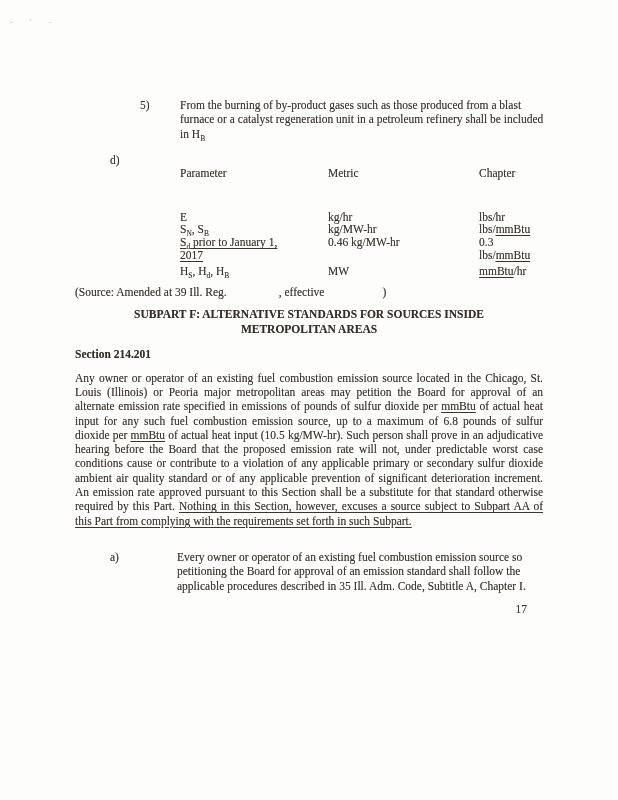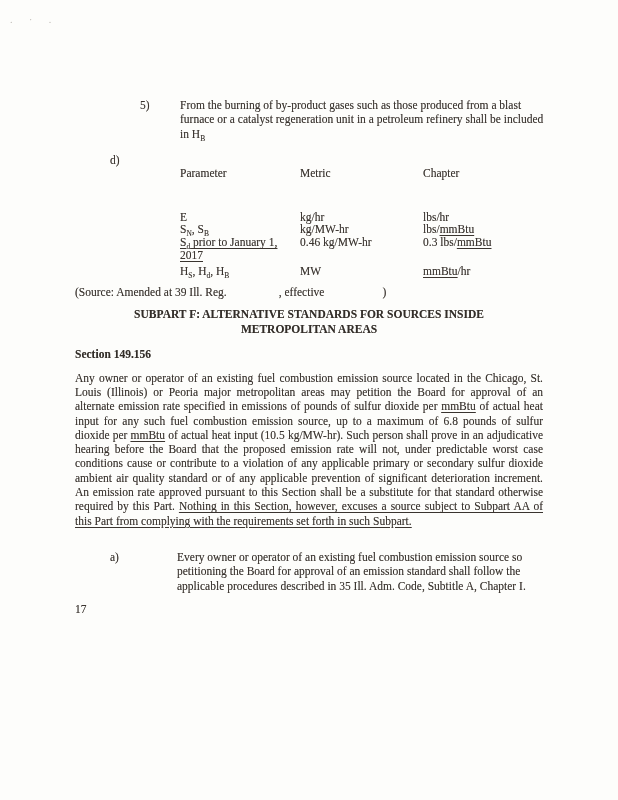--- a/index.html
+++ b/index.html
@@ -15,21 +15,21 @@
 
   .list-item { position:relative; }
   .li-label { position:absolute; top:0; }
   .item5 .li-label { left:65px; }
   .item5 .li-text { margin-left:105px; width:368px; }
   .itemd { margin-top:12px; }
   .itemd .li-label { left:35px; }
   .itemd .li-text { margin-left:70px; width:415px; }
 
   .units-table { margin-left:105px; margin-top:26px; }
-  .thead, .trow { display:grid; grid-template-columns:120px 123px 1fr; line-height:12.7px; }
+  .thead, .trow { display:grid; grid-template-columns:120px 123px 1fr; line-height:12.7px;gap:28px; }
   .units-table .rows { margin-top:31px; }
   .tcell.param { width:106px; }
   .trow-last { margin-top:4px; }
 
   sub { font-size:7.5px; line-height:0; }
   .u { text-decoration:underline; text-underline-offset:1.5px; }
 
   .source-line { margin-top:7px; white-space:nowrap; }
   .gap1 { display:inline-block; width:52px; }
   .gap2 { display:inline-block; width:58px; }
@@ -37,21 +37,21 @@
   .subpart-heading { margin-top:8px; text-align:center; font-weight:bold; line-height:15px; color:#332e29; }
   .section-line { margin-top:10px; font-weight:bold; display:flex; color:#332e29; }
   .section-number { width:105px; flex:none; }
 
   .main-paragraph { margin-top:9px; width:468px; text-align:justify; }
 
   .itema { margin-top:22px; }
   .itema .li-label { left:35px; }
   .itema .li-text { margin-left:102px; width:372px; }
 
-  .page-number { margin-top:9px; text-align:left; padding-right:16px; }
+  .page-number { margin-top:9px; text-align:right; padding-right:16px; }
 </style>
 </head>
 <body>
 
 <div class="page">
 
   <div class="scan-marks">. · .</div>
 
   <div class="content">
 
@@ -95,21 +95,21 @@
     </div>
 
     <div class="source-line"><span>(Source: Amended at 39 Ill. Reg.</span><span class="gap1"></span><span>, effective</span><span class="gap2"></span><span>)</span></div>
 
     <div class="subpart-heading">
       <div>SUBPART F: ALTERNATIVE STANDARDS FOR SOURCES INSIDE</div>
       <div>METROPOLITAN AREAS</div>
     </div>
 
     <div class="section-line">
-      <span class="section-number">Section 149.156</span>
+      <span class="section-number">Section 214.201</span>
     </div>
 
     <div class="main-paragraph">Any owner or operator of an existing fuel combustion emission source located in the Chicago, St. Louis (Illinois) or Peoria major metropolitan areas may petition the Board for approval of an alternate emission rate specified in emissions of pounds of sulfur dioxide per <span class="u">mmBtu</span> of actual heat input for any such fuel combustion emission source, up to a maximum of 6.8 pounds of sulfur dioxide per <span class="u">mmBtu</span> of actual heat input (10.5 kg/MW-hr). Such person shall prove in an adjudicative hearing before the Board that the proposed emission rate will not, under predictable worst case conditions cause or contribute to a violation of any applicable primary or secondary sulfur dioxide ambient air quality standard or of any applicable prevention of significant deterioration increment. An emission rate approved pursuant to this Section shall be a substitute for that standard otherwise required by this Part.  <span class="u">Nothing in this Section, however, excuses a source subject to Subpart AA of this Part from complying with the requirements set forth in such Subpart.</span></div>
 
     <div class="list-item itema">
       <span class="li-label">a)</span>
       <div class="li-text">Every owner or operator of an existing fuel combustion emission source so petitioning the Board for approval of an emission standard shall follow the applicable procedures described in 35 Ill. Adm. Code, Subtitle A, Chapter I.</div>
     </div>
 
     <div class="page-number">17</div>

